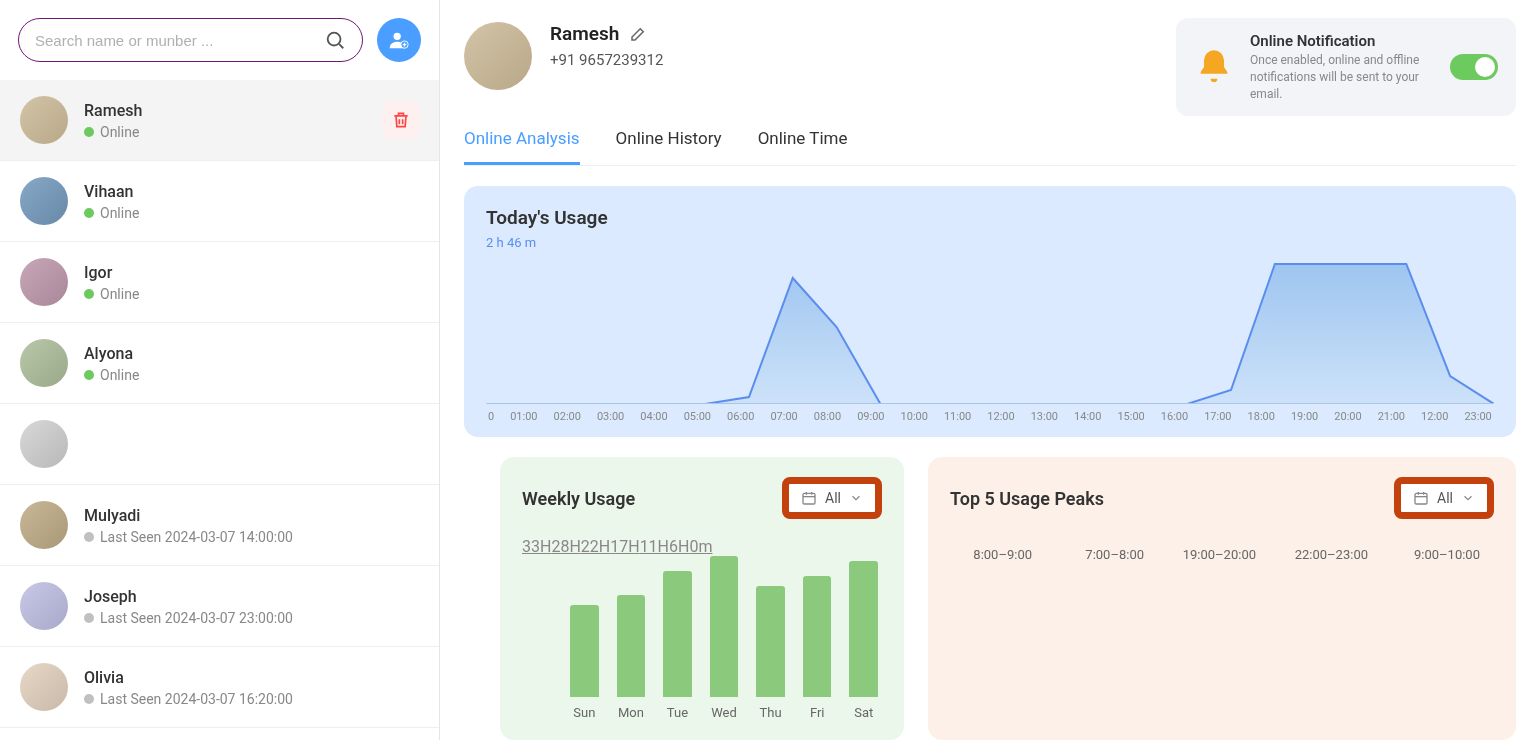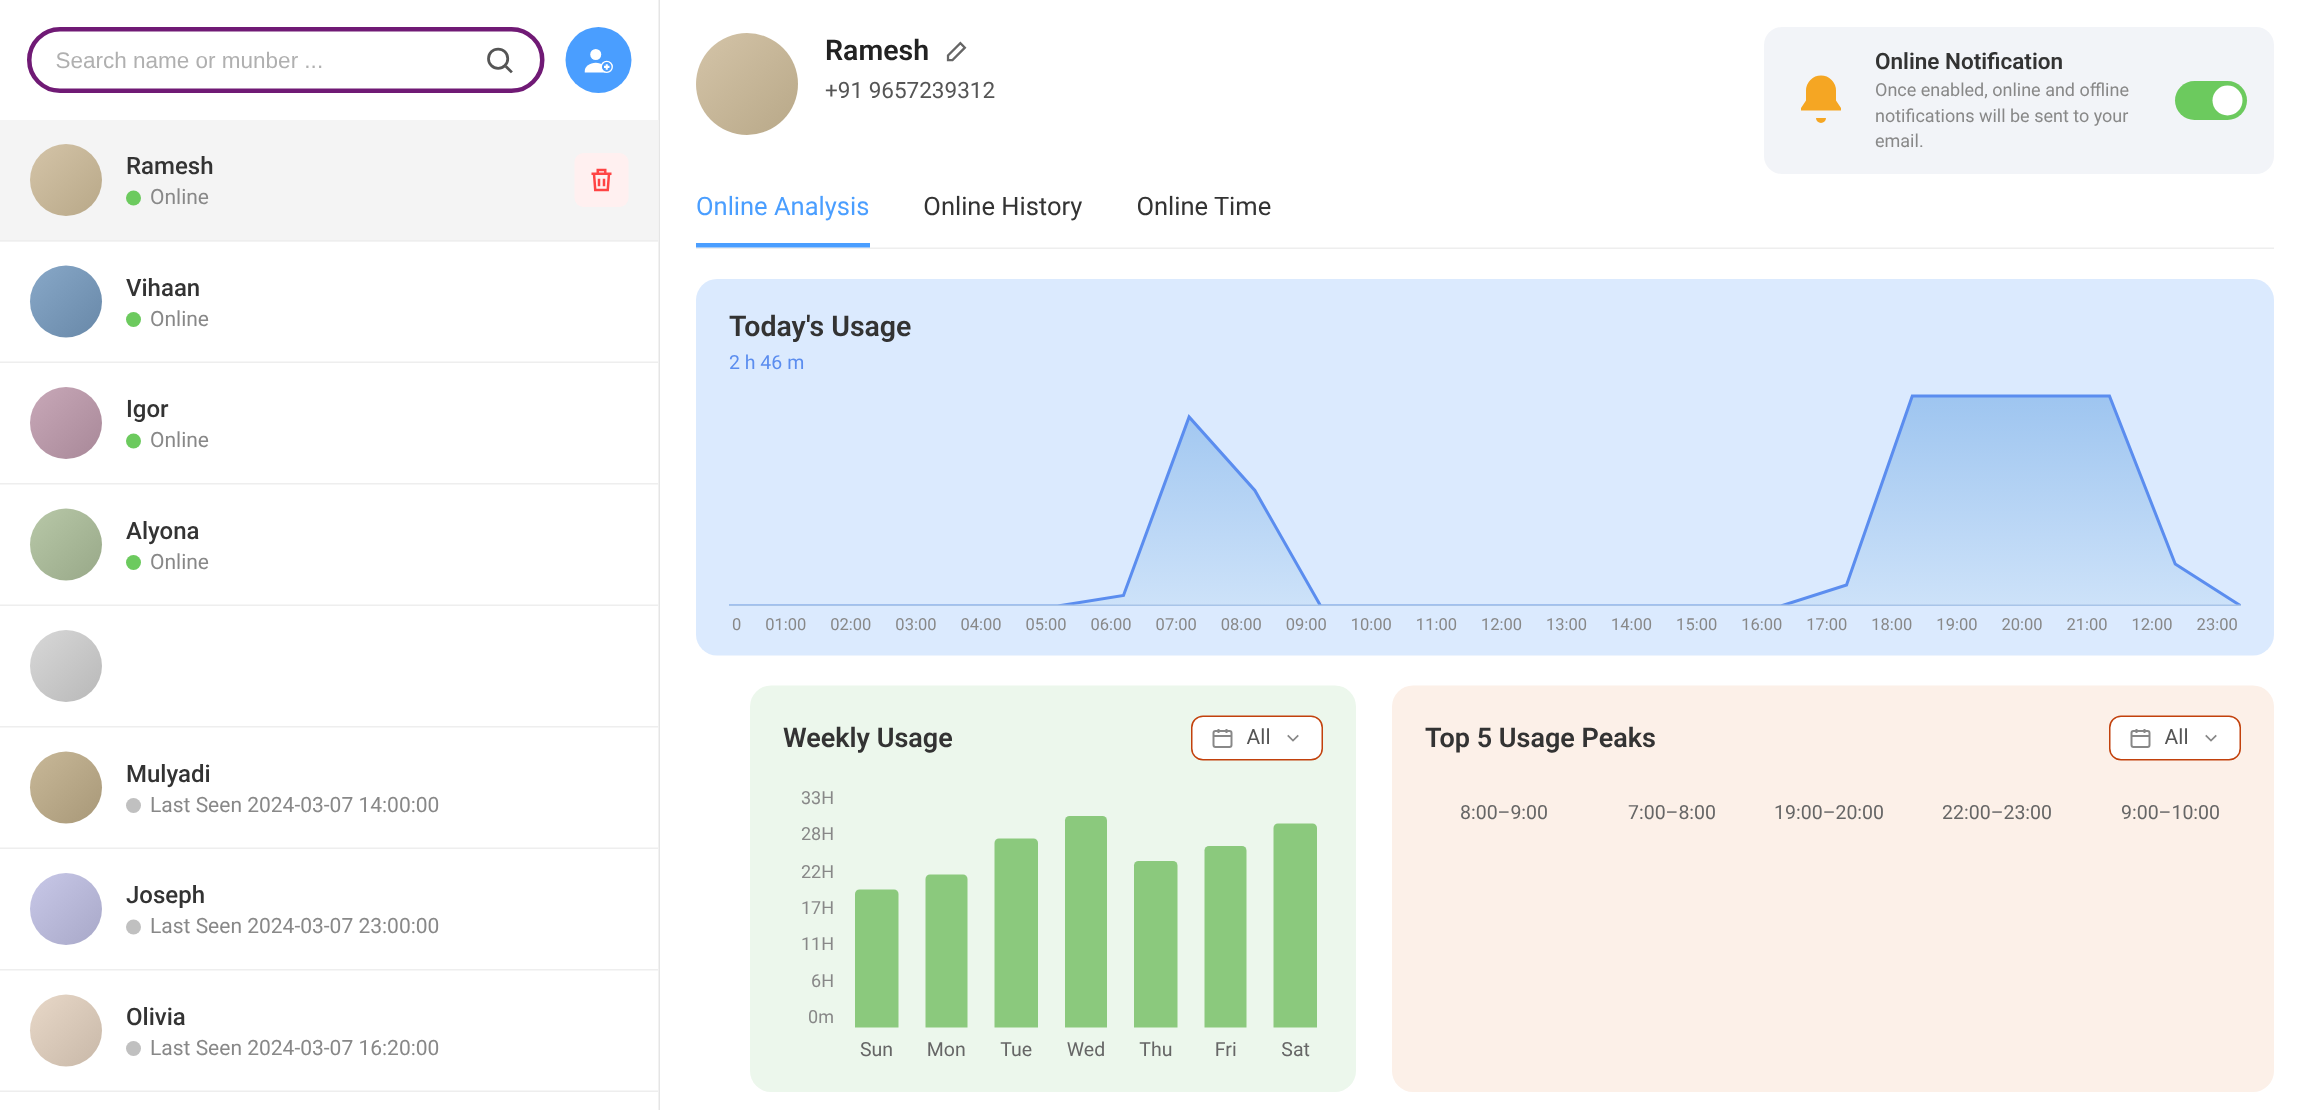--- a/index.html
+++ b/index.html
@@ -1,20 +1,20 @@
 <!DOCTYPE html>
 <html><head>
 <meta charset="utf-8">
 <style>
 * { box-sizing: border-box; margin: 0; padding: 0; }
 body { font-family: -apple-system, BlinkMacSystemFont, "Segoe UI", Roboto, sans-serif; background: #fff; color: #333; width: 1540px; height: 740px; overflow: hidden; }
 .app { display: flex; height: 740px; }
 .sidebar { width: 440px; border-right: 1px solid #e5e5e5; display: flex; flex-direction: column; }
 .sidebar-top { padding: 18px; display: flex; align-items: center; gap: 14px; }
-.search-box { flex: 1; height: 44px; border: 3px solid #701a75; border-radius: 22px; display: flex; align-items: center; padding: 0 16px; }
+.search-box { flex: 1; height: 44px; border: 1px solid #701a75; border-radius: 22px; display: flex; align-items: center; padding: 0 16px; }
 .search-input { flex: 1; border: none; outline: none; font-size: 15px; color: #333; background: transparent; }
 .search-input::placeholder { color: #b0b0b0; }
 .search-icon { width: 22px; height: 22px; color: #555; }
 .add-btn { width: 44px; height: 44px; border-radius: 50%; background: #4a9eff; display: flex; align-items: center; justify-content: center; color: #fff; cursor: pointer; }
 .contact-list { flex: 1; overflow-y: auto; }
 .contact-item { display: flex; align-items: center; padding: 16px 20px; border-bottom: 1px solid #eee; cursor: pointer; gap: 16px; }
 .contact-item.selected { background: #f4f4f4; }
 .avatar { width: 48px; height: 48px; border-radius: 50%; background: linear-gradient(135deg,#c8b8a0,#a09080); flex-shrink: 0; }
 .av0 { background: linear-gradient(135deg,#d4c4a8,#b8a888); }
 .av1 { background: linear-gradient(135deg,#88a8c8,#6888a8); }
@@ -58,26 +58,26 @@
 .today-chart { position: relative; height: 150px; margin-top: 4px; }
 .today-axis { position: absolute; bottom: 0; left: 0; right: 0; border-top: 1px solid #a8c4e8; height: 0; }
 .today-labels { display: flex; justify-content: space-between; font-size: 11px; color: #888; margin-top: 6px; padding: 0 2px; }
 
 .bottom-row { display: flex; gap: 24px; margin-top: 20px; margin-left: 36px; }
 .card { flex: 1; border-radius: 14px; padding: 20px 22px; }
 .card.green { background: #ecf7ec; }
 .card.orange { background: #fcf0e8; }
 .card-head { display: flex; align-items: center; justify-content: space-between; margin-bottom: 18px; }
 .card-title { font-size: 18px; font-weight: 600; color: #333; }
-.dropdown { display: flex; align-items: center; gap: 8px; background: #fff; border: 1px solid #c2410c; border-radius: 8px; padding: 6px 12px; cursor: pointer; font-size: 14px; color: #555; }
+.dropdown { display: flex; align-items: center; gap: 8px; background: #fff; border: 7px solid #c2410c; border-radius: 8px; padding: 6px 12px; cursor: pointer; font-size: 14px; color: #555; }
 .cal-icon { width: 16px; height: 16px; color: #888; }
 .chev-icon { width: 14px; height: 14px; color: #888; }
 
 .weekly-body { display: flex; }
-.y-axis { display: flex; flex-direction: column; justify-content: space-between; height: 160px; font-size: 12px; color: #888; text-align: right; padding-right: 10px; width: 44px; }
+.y-axis { display: flex; justify-content: space-between; height: 160px; font-size: 16px; color: #888; text-align: right; padding-right: 10px; width: 44px; text-decoration: underline; }
 .bars-area { flex: 1; }
 .bars { display: flex; align-items: flex-end; height: 160px; gap: 18px; padding: 0 4px; }
 .bar-col { flex: 1; display: flex; flex-direction: column; align-items: center; }
 .bar { width: 100%; background: #8bc97d; border-radius: 3px 3px 0 0; }
 .x-labels { display: flex; gap: 18px; margin-top: 8px; padding: 0 4px; }
 .x-label { flex: 1; text-align: center; font-size: 13px; color: #666; }
 
 .peaks-body { display: flex; flex-direction: row; gap: 16px; padding-top: 8px; }
 .peak-row { display: flex; align-items: center; gap: 14px; }
 .peak-label { width: 82px; text-align: right; font-size: 13px; color: #666; }

